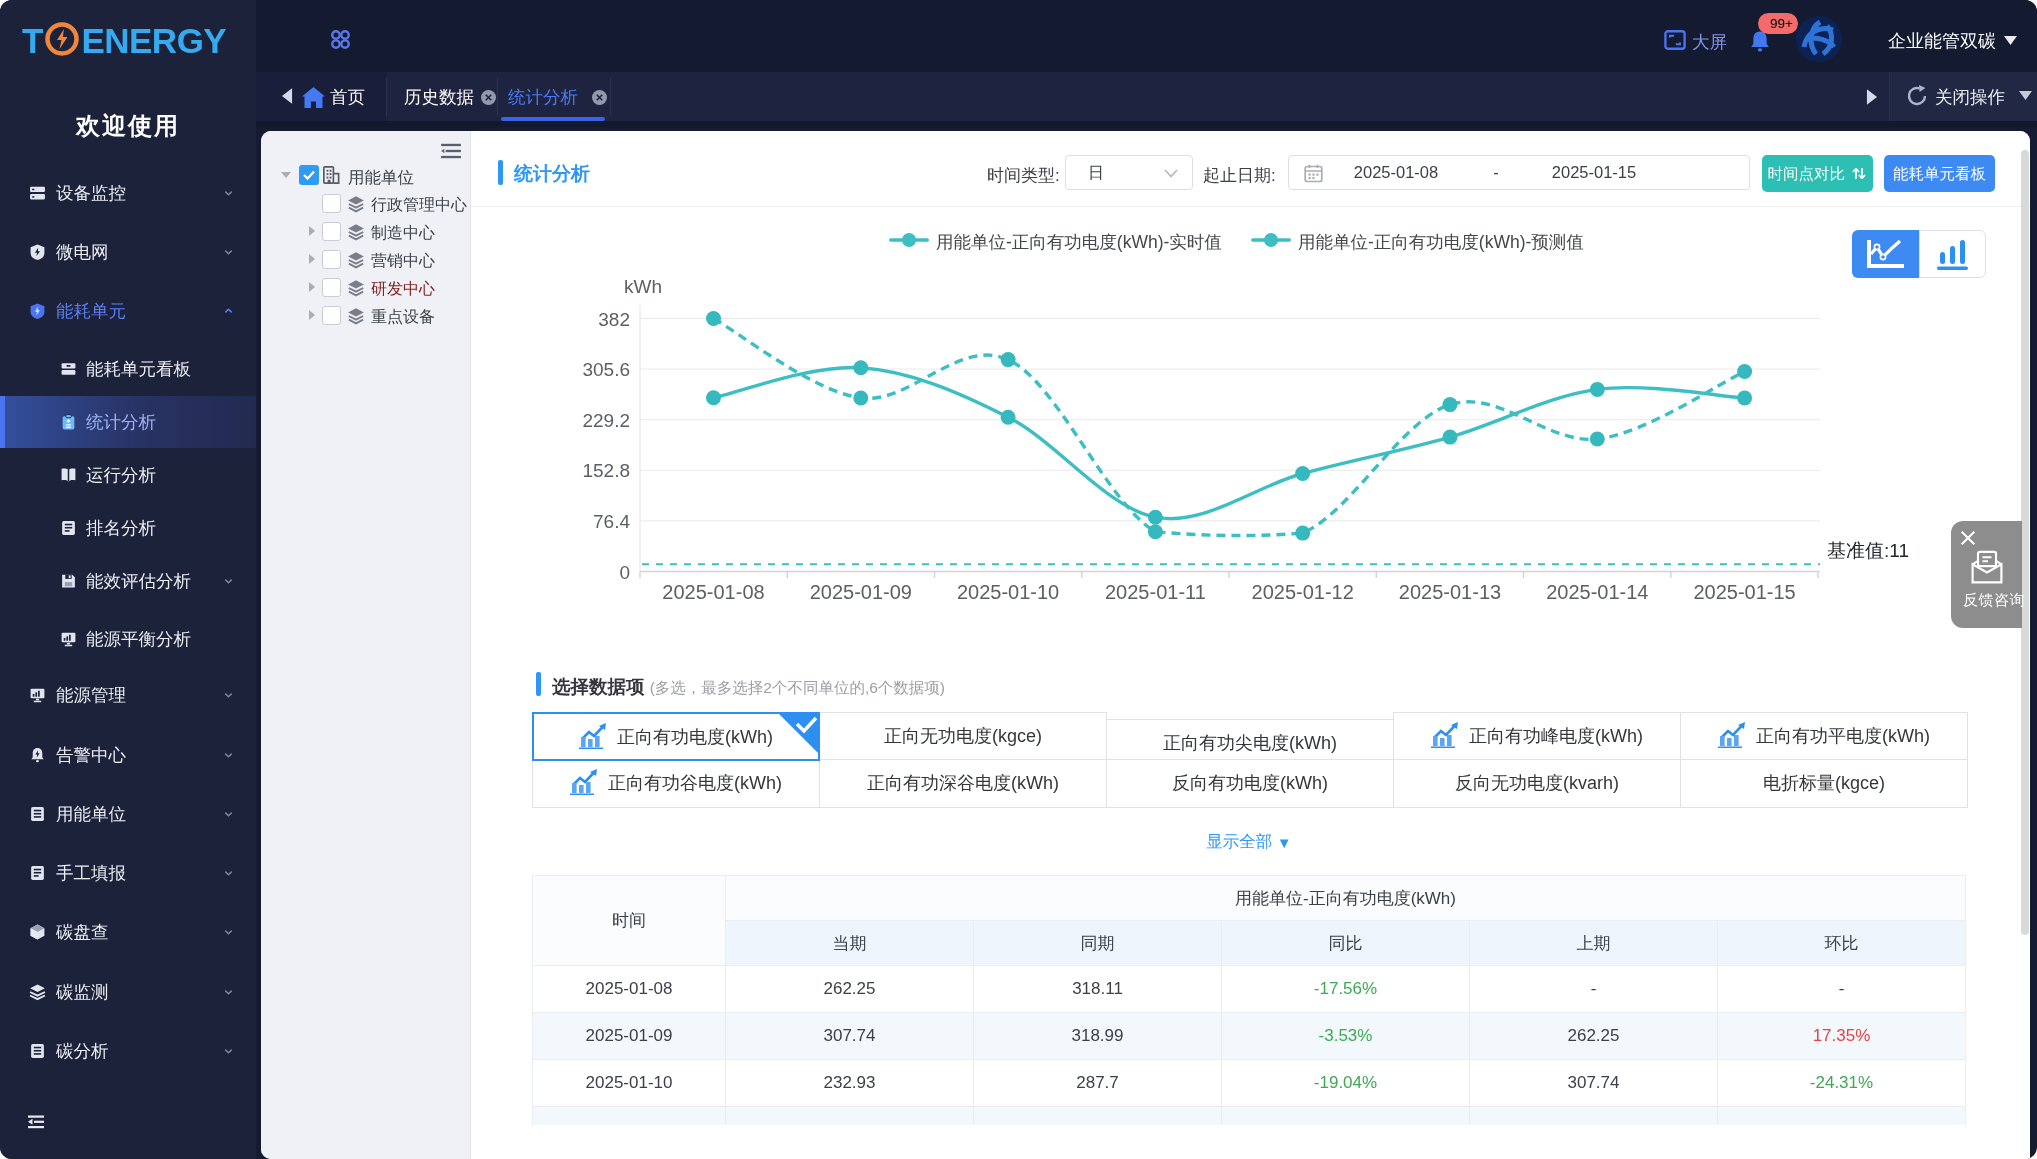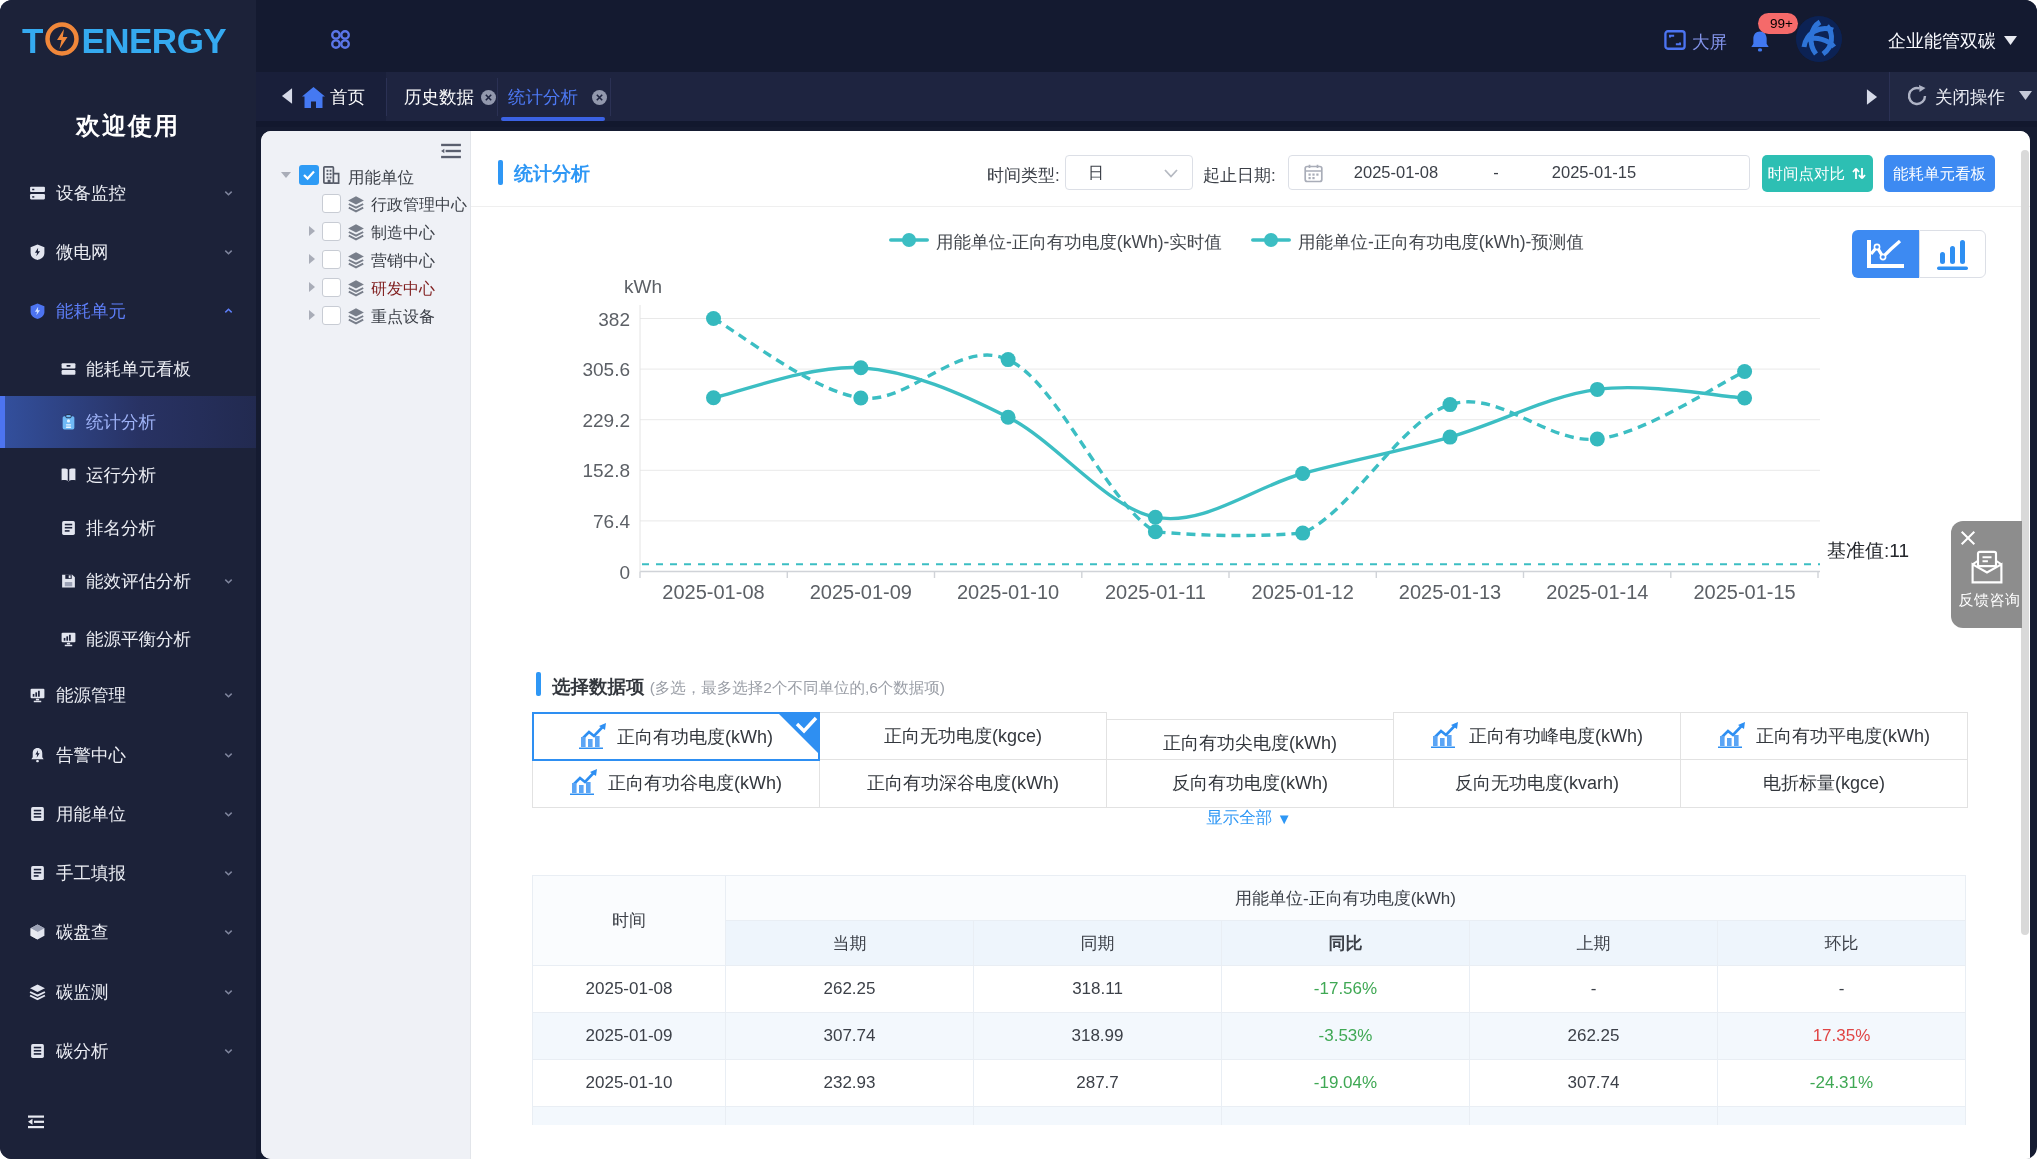--- a/index.html
+++ b/index.html
@@ -558,33 +558,33 @@
                 <rect x="2" y="14" width="4.6" height="10" fill="#5ba5f5"></rect>
                 <rect x="9" y="16" width="4.6" height="8" fill="#5ba5f5"></rect>
                 <rect x="16" y="13" width="4.6" height="11" fill="#5ba5f5"></rect>
                 <rect x="0" y="24.5" width="24" height="1.5" fill="#2e8ff2"></rect>
               </svg><span>正向有功谷电度(kWh)</span></div>
       <div class="cell" style="left:287px;top:47px;"><span>正向有功深谷电度(kWh)</span></div>
       <div class="cell" style="left:574px;top:47px;"><span>反向有功电度(kWh)</span></div>
       <div class="cell" style="left:861px;top:47px;"><span>反向无功电度(kvarh)</span></div>
       <div class="cell" style="left:1148px;top:47px;"><span>电折标量(kgce)</span></div>
     </div>
-    <div class="abs" style="left:62px;top:676px;width:1434px;text-align:center;font-size:16.5px;color:#2e97f5;">显示全部 <span style="font-size:15px;vertical-align:-1px;">▼</span></div>
+    <div class="abs" style="left:62px;top:700px;width:1434px;text-align:center;font-size:16.5px;color:#2e97f5;">显示全部 <span style="font-size:15px;vertical-align:-1px;">▼</span></div>
 
     <div id="dtable" class="abs" style="left:62px;top:744px;width:1434px;height:250px;overflow:hidden;">
       <table>
         <tbody>
                 <tr class="h1">
                   <td class="tc" rowspan="2" style="width:193px;">时间</td>
                   <td colspan="5">用能单位-正向有功电度(kWh)</td>
                 </tr>
         <tr class="h2">
                   <td style="width:248px;">当期</td>
                   <td style="width:248px;">同期</td>
-                  <td style="width:248px;font-weight:bold;">同比</td>
+                  <td style="width:248px;">同比</td>
                   <td style="width:248px;">上期</td>
                   <td>环比</td>
                 </tr>
         <tr class="r odd">
                   <td>2025-01-08</td>
                   <td>262.25</td>
                   <td>318.11</td>
                   <td class="g">-17.56%</td>
                   <td>-</td>
                   <td>-</td>
@@ -625,16 +625,16 @@
   <div class="abs" style="left:1951px;top:521px;width:71px;height:107px;background:#8d8d8d;border-radius:12px 0 0 12px;z-index:6;">
     <svg class="abs" style="left:9px;top:9px;" width="16" height="16" viewBox="0 0 19 19">
           <path d="M2 2 L17 17 M17 2 L2 17" stroke="#fff" stroke-width="2.4"></path>
         </svg>
     <svg class="abs" style="left:18px;top:29px;" width="36" height="36" viewBox="0 0 40 40">
           <rect x="10" y="2" width="20" height="16" rx="2" fill="none" stroke="#fff" stroke-width="2.4"></rect>
           <path d="M15 8 H25 M15 12.5 H21" stroke="#fff" stroke-width="2.2"></path>
           <path d="M4 16 L10 12 M36 16 L30 12" stroke="#fff" stroke-width="2.2"></path>
           <path d="M4 16 V36 H36 V16 L20 25 Z" fill="none" stroke="#fff" stroke-width="2.4"></path>
         </svg>
-    <div class="abs" style="left:0;top:70px;width:77px;text-align:center;font-size:15px;color:#fff;letter-spacing:0.5px;">反馈咨询</div>
+    <div class="abs" style="left:0;top:70px;width:86px;text-align:center;font-size:15px;color:#fff;letter-spacing:0.5px;">反馈咨询</div>
   </div>
 </div>
 </div>
 
 </body></html>

